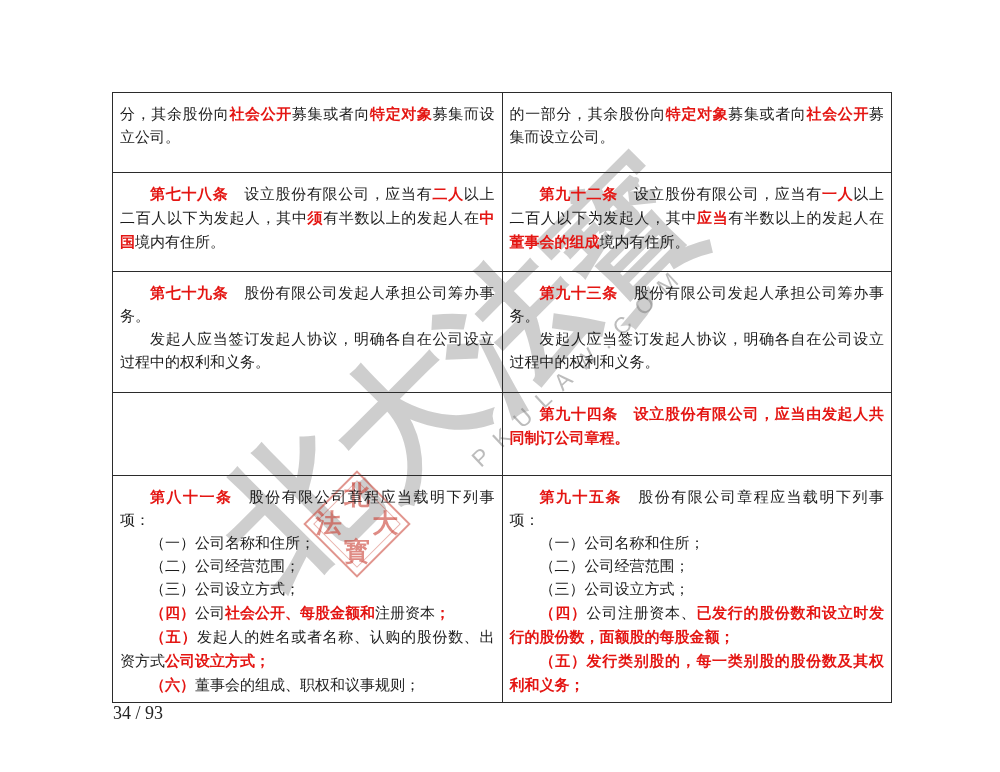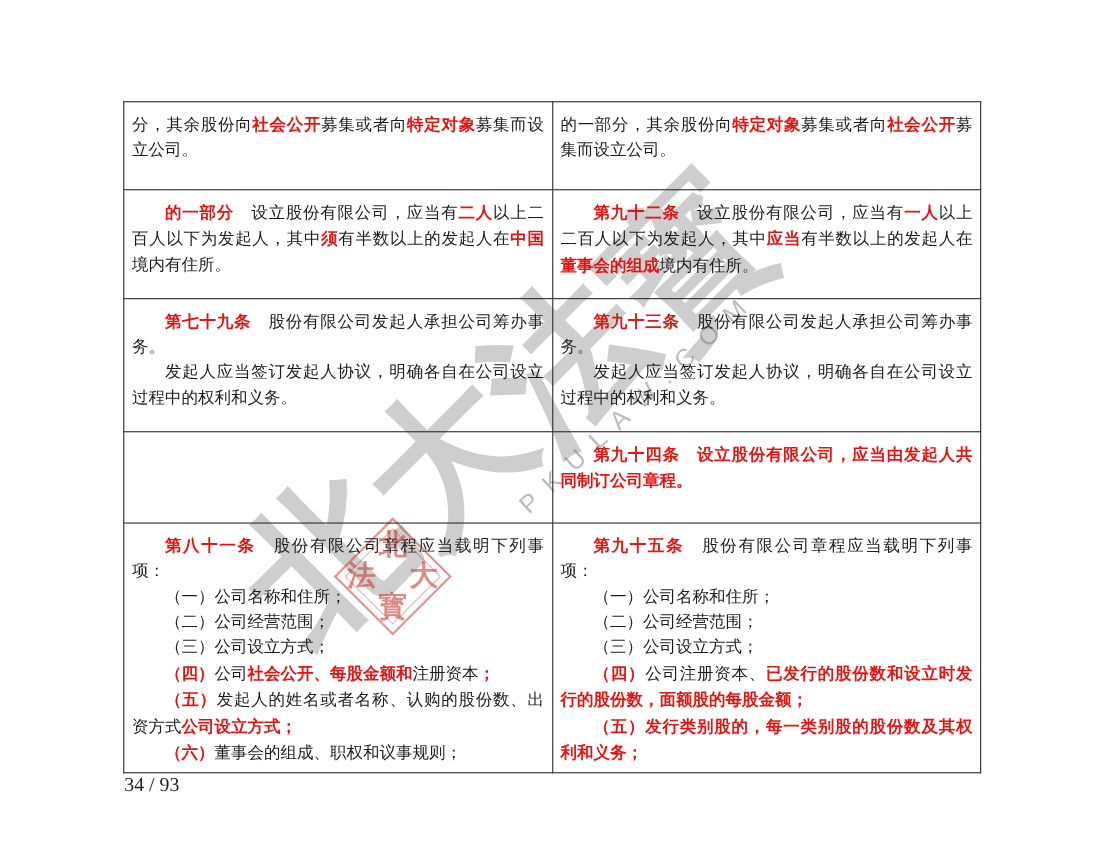--- a/index.html
+++ b/index.html
@@ -99,21 +99,21 @@
     <tr class="r1">
       <td>
           <p class="para flush"><span>分，其余股份向</span><span class="hl">社会公开</span><span>募集或者向</span><span class="hl">特定对象</span><span>募集而设立公司。</span></p>
         </td>
       <td>
           <p class="para flush"><span>的一部分，其余股份向</span><span class="hl">特定对象</span><span>募集或者向</span><span class="hl">社会公开</span><span>募集而设立公司。</span></p>
         </td>
     </tr>
     <tr class="r2">
       <td>
-          <p class="para"><span class="hl">的一部分</span><span>　设立股份有限公司，应当有</span><span class="hl">二人</span><span>以上二百人以下为发起人，其中</span><span class="hl">须</span><span>有半数以上的发起人在</span><span class="hl">中国</span><span>境内有住所。</span></p>
+          <p class="para"><span class="hl">第七十八条</span><span>　设立股份有限公司，应当有</span><span class="hl">二人</span><span>以上二百人以下为发起人，其中</span><span class="hl">须</span><span>有半数以上的发起人在</span><span class="hl">中国</span><span>境内有住所。</span></p>
         </td>
       <td>
           <p class="para"><span class="hl">第九十二条</span><span>　设立股份有限公司，应当有</span><span class="hl">一人</span><span>以上二百人以下为发起人，其中</span><span class="hl">应当</span><span>有半数以上的发起人在</span><span class="hl">董事会的组成</span><span>境内有住所。</span></p>
         </td>
     </tr>
     <tr class="r3">
       <td>
           <p class="para"><span class="hl">第七十九条</span><span>　股份有限公司发起人承担公司筹办事务。</span></p>
           <p class="para"><span>发起人应当签订发起人协议，明确各自在公司设立过程中的权利和义务。</span></p>
         </td>

